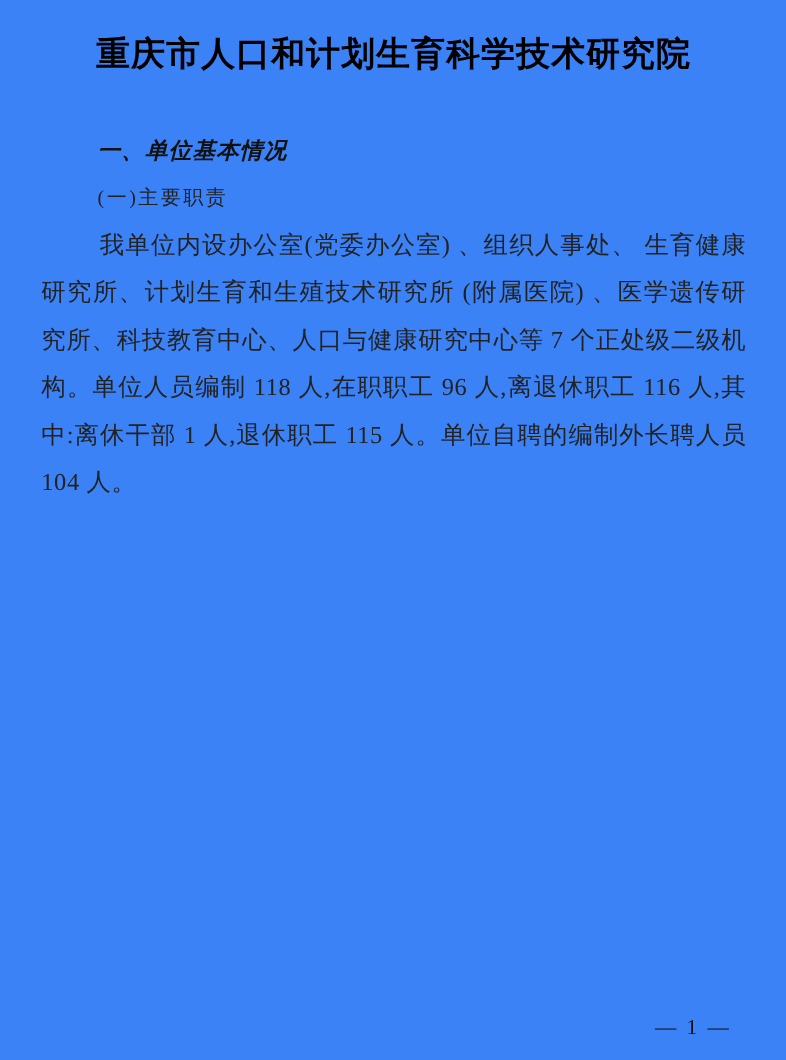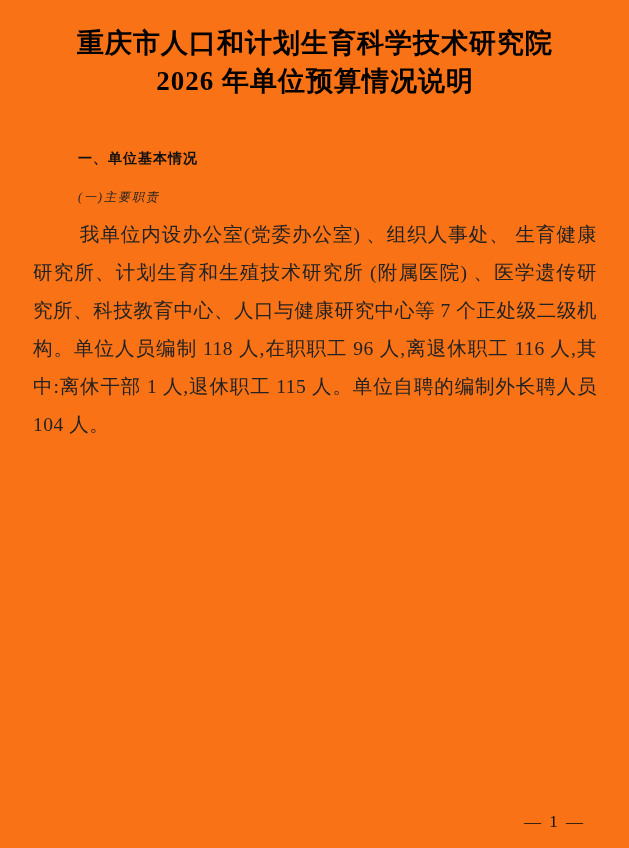--- a/index.html
+++ b/index.html
@@ -5,21 +5,21 @@
   html, body {
     margin: 0;
     padding: 0;
     background: #e8e8e8;
   }
   .page {
     position: relative;
     width: 629px;
     height: 848px;
     margin: 0 auto;
-    background: #f97316;
+    background: #3b82f6;
     overflow: hidden;
     font-family: "Liberation Serif", "DejaVu Serif", serif;
     color: #1c1c1c;
     box-sizing: border-box;
     padding: 24px 32px 0 33px;
   }
   .doc-title {
     margin: 0 0 0 0;
     text-align: center;
     font-weight: bold;
@@ -32,34 +32,34 @@
   .doc-title .title-line {
     display: block;
     white-space: nowrap;
   }
   .sec-heading {
     margin: 44px 0 0 0;
     padding-left: 45px;
     font-family: "Liberation Sans", "DejaVu Sans", sans-serif;
     font-weight: bold;
     color: #111;
-    font-size: 14px;
+    font-size: 18px;
     line-height: 28px;
     letter-spacing: 1px;
+    font-style: italic;
   }
   .sec-heading.second {
     margin-top: 18px;
   }
   .sub-heading {
     margin: 10px 0 0 0;
     padding-left: 45px;
-    font-style: italic;
     font-weight: normal;
     color: #222;
-    font-size: 12px;
+    font-size: 16px;
     line-height: 30px;
     letter-spacing: 2px;
   }
   .body-para {
     margin: 4px 0 0 0;
     font-size: 19.5px;
     line-height: 38px;
     text-align: justify;
     text-indent: 2.4em;
     color: #222;
@@ -75,21 +75,20 @@
     letter-spacing: 2px;
   }
 </style>
 </head>
 <body>
 
 <div class="page">
 
   <h1 class="doc-title">
     <span class="title-line">重庆市人口和计划生育科学技术研究院</span>
-    <span class="title-line">2026 年单位预算情况说明</span>
   </h1>
 
   <h2 class="sec-heading">一、单位基本情况</h2>
 
   <h3 class="sub-heading">(一)主要职责</h3>
 
 
 
   <p class="body-para">我单位内设办公室(党委办公室) 、组织人事处、 生育健康研究所、计划生育和生殖技术研究所 (附属医院) 、医学遗传研究所、科技教育中心、人口与健康研究中心等 7 个正处级二级机构。单位人员编制 118 人,在职职工 96 人,离退休职工 116 人,其中:离休干部 1 人,退休职工 115 人。单位自聘的编制外长聘人员 104 人。</p>
 

